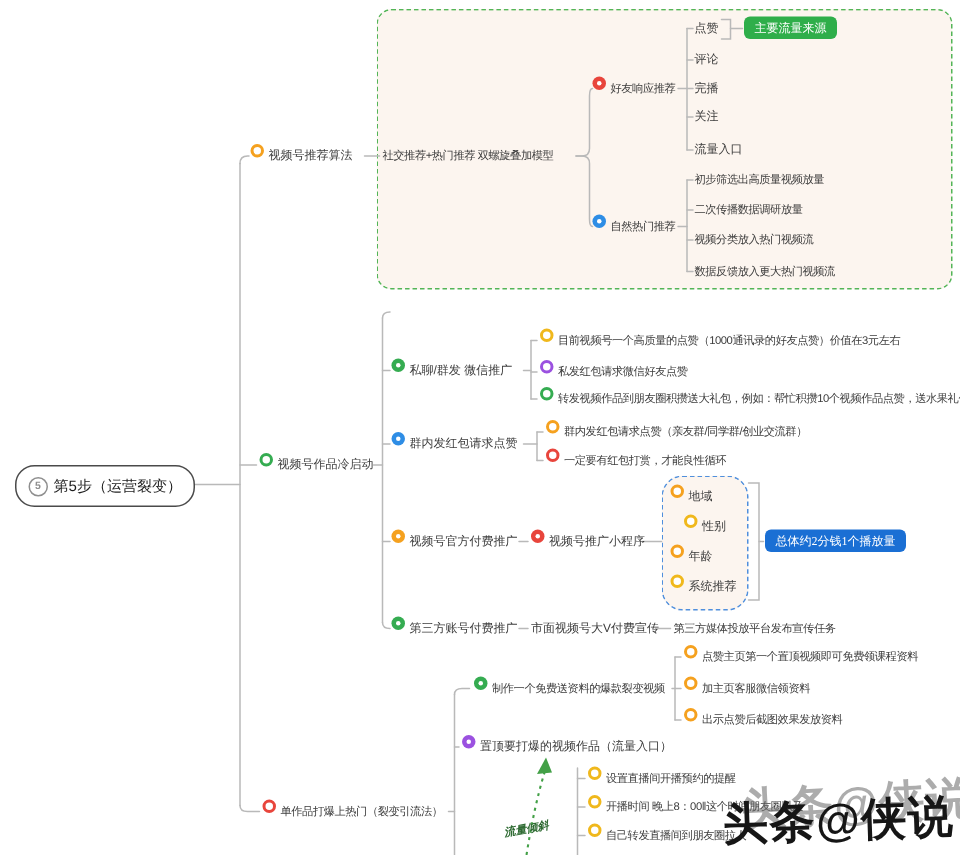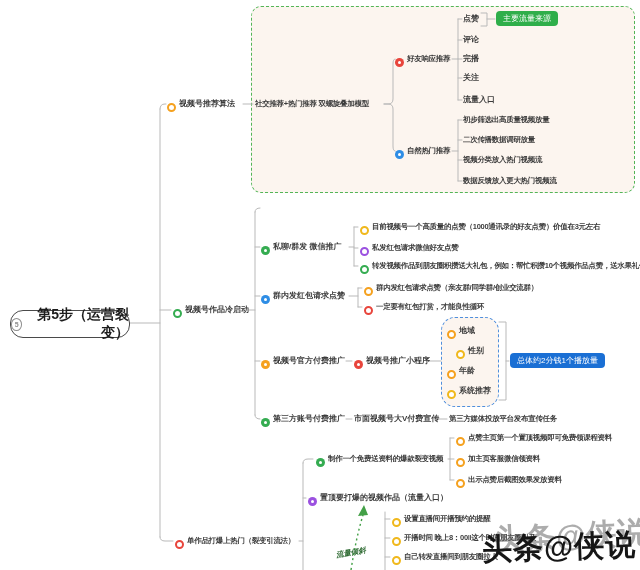--- a/index.html
+++ b/index.html
@@ -2,34 +2,34 @@
 <html><head>
 <meta charset="utf-8">
 <style>
   html,body{margin:0;padding:0;background:#ffffff;}
   #canvas{position:relative;width:640px;height:570px;overflow:hidden;background:#ffffff;
           font-family:"Liberation Sans","DejaVu Sans",sans-serif;}
   svg.wires{position:absolute;left:0;top:0;z-index:1;}
   .gbox{position:absolute;border:1.5px dashed;border-radius:10px;background:#fcf5ef;z-index:0;}
   .gbox.green{left:251px;top:6px;width:382px;height:185px;border-color:var(--c);}
   .gbox.blue{left:441px;top:317px;width:56px;height:88px;border-radius:14px;border-color:var(--c);}
-  .node{position:absolute;height:16px;display:flex;align-items:flex-end;gap:3px;white-space:nowrap;z-index:2;font-weight:bold;}
+  .node{position:absolute;height:16px;display:flex;align-items:flex-start;gap:3px;white-space:nowrap;z-index:2;}
   .lbl{font-size:8px;color:#3c3c3c;line-height:16px;}
   .lbl.small{font-size:7.5px;letter-spacing:-0.3px;}
   .dot{width:9px;height:9px;border-radius:50%;background:var(--c);position:relative;flex:0 0 9px;}
   .dot::after{content:"";position:absolute;left:3px;top:3px;width:3px;height:3px;border-radius:50%;background:#fff;}
   .dot.ring{background:#fff;border:2px solid var(--c);width:5px;height:5px;flex:0 0 5px;}
   .dot.ring::after{display:none;}
   #root{position:absolute;left:10px;top:310px;width:118px;height:26px;border:1.6px solid #4a4a4a;
         border-radius:13px;background:#fff;display:flex;align-items:center;justify-content:center;gap:4px;z-index:2;}
   #root .num{width:11px;height:11px;border-radius:50%;border:1.4px solid #8f8f8f;color:#8f8f8f;
         font-size:7px;font-weight:bold;display:flex;align-items:center;justify-content:center;}
-  #root .rlbl{font-size:14px;font-weight:bold;color:#1d1d1d;text-align:right;}
+  #root .rlbl{font-size:10px;font-weight:normal;color:#1d1d1d;}
   .badge{position:absolute;height:15px;border-radius:4px;background:var(--c);color:#fff;
-        font-size:8px;line-height:15px;padding:0 7px;white-space:nowrap;z-index:3;}
+        font-size:8px;line-height:15px;padding:0 7px;white-space:nowrap;z-index:3;font-family:Liberation Serif, serif;}
   .flow-label{position:absolute;left:336px;top:548px;font-size:7.5px;font-weight:bold;font-style:italic;
         color:#2f6b33;transform:rotate(-10deg);z-index:3;white-space:nowrap;}
   .wm{position:absolute;font-weight:bold;font-size:30px;white-space:nowrap;z-index:5;letter-spacing:1px;}
   .wm.ghost{left:494px;top:516px;color:#6a6a6a;opacity:.55;transform:rotate(-3deg);}
   .wm.main{left:482px;top:527px;color:#161616;transform:rotate(-2deg);}
 </style>
 </head>
 <body>
 
 <div id="canvas">

